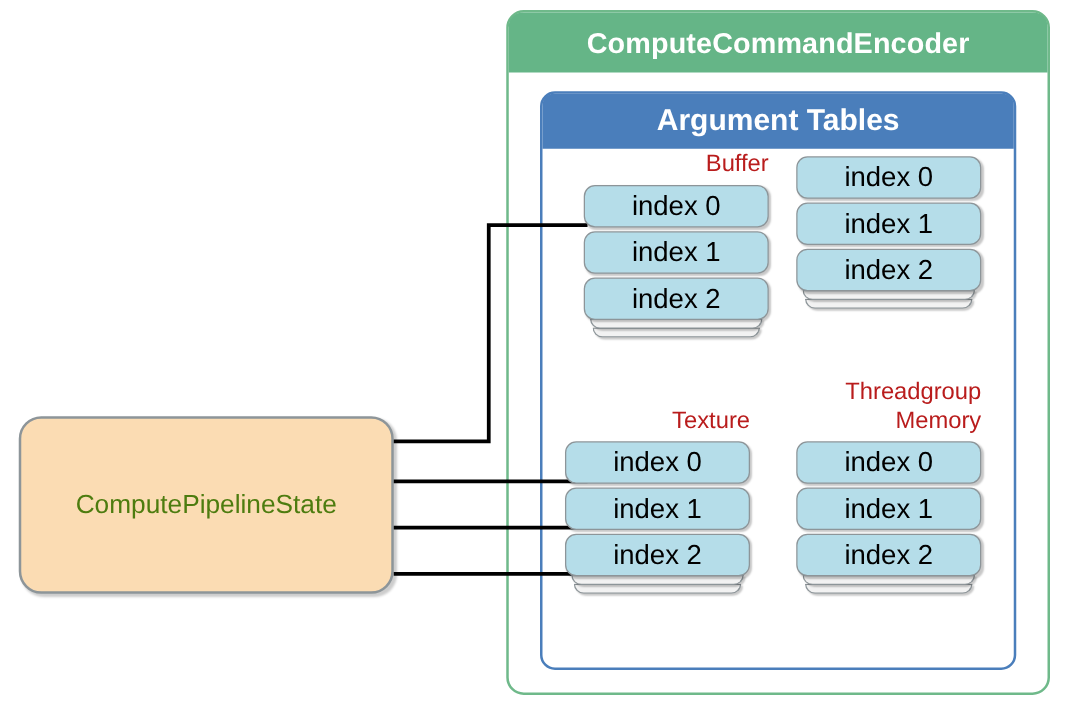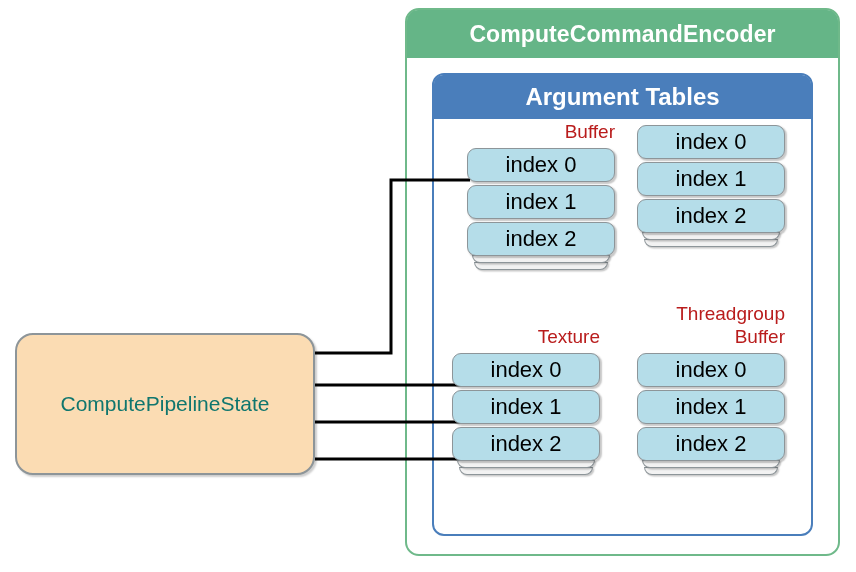--- a/index.html
+++ b/index.html
@@ -134,21 +134,21 @@
   .pipeline-box {
     position: absolute;
     left: 15px;
     top: 333px;
     width: 300px;
     height: 142px;
     box-sizing: border-box;
     background: #fbdcb3;
     border: 2.5px solid #8d9599;
     border-radius: 18px;
-    color: #0f766e;
+    color: #4d7c0f;
     font-size: 21px;
     display: flex;
     align-items: center;
     justify-content: center;
     box-shadow: 2px 2px 2px rgba(0,0,0,0.20);
   }
 
   
   .connectors {
     position: absolute;
@@ -204,21 +204,21 @@
       <div class="slot">index 0</div>
       <div class="slot">index 1</div>
       <div class="slot">index 2</div>
       <div class="sheet sheet-1"></div>
       <div class="sheet sheet-2"></div>
     </div>
   </div>
 
   <div class="column col-threadgroup">
     <div class="column-label">Threadgroup
-Buffer</div>
+Memory</div>
     <div class="slot-stack">
       <div class="slot">index 0</div>
       <div class="slot">index 1</div>
       <div class="slot">index 2</div>
       <div class="sheet sheet-1"></div>
       <div class="sheet sheet-2"></div>
     </div>
   </div>
 
   <div class="pipeline-box">ComputePipelineState</div>

